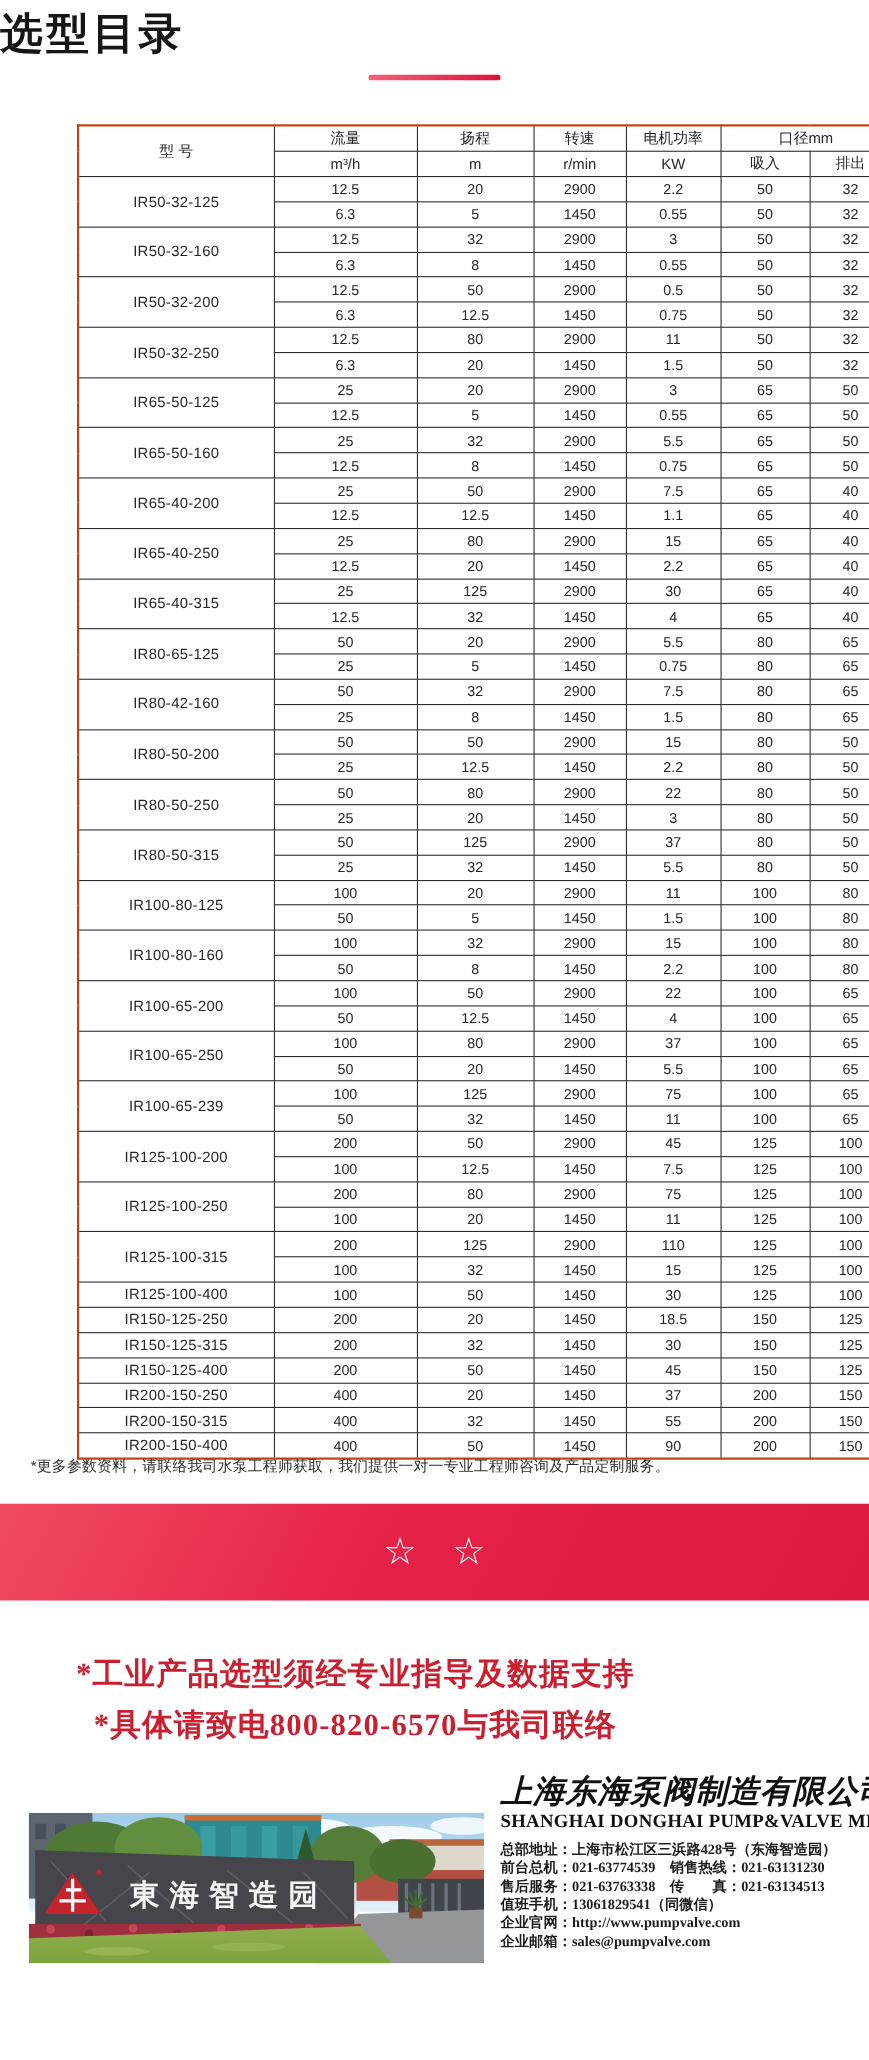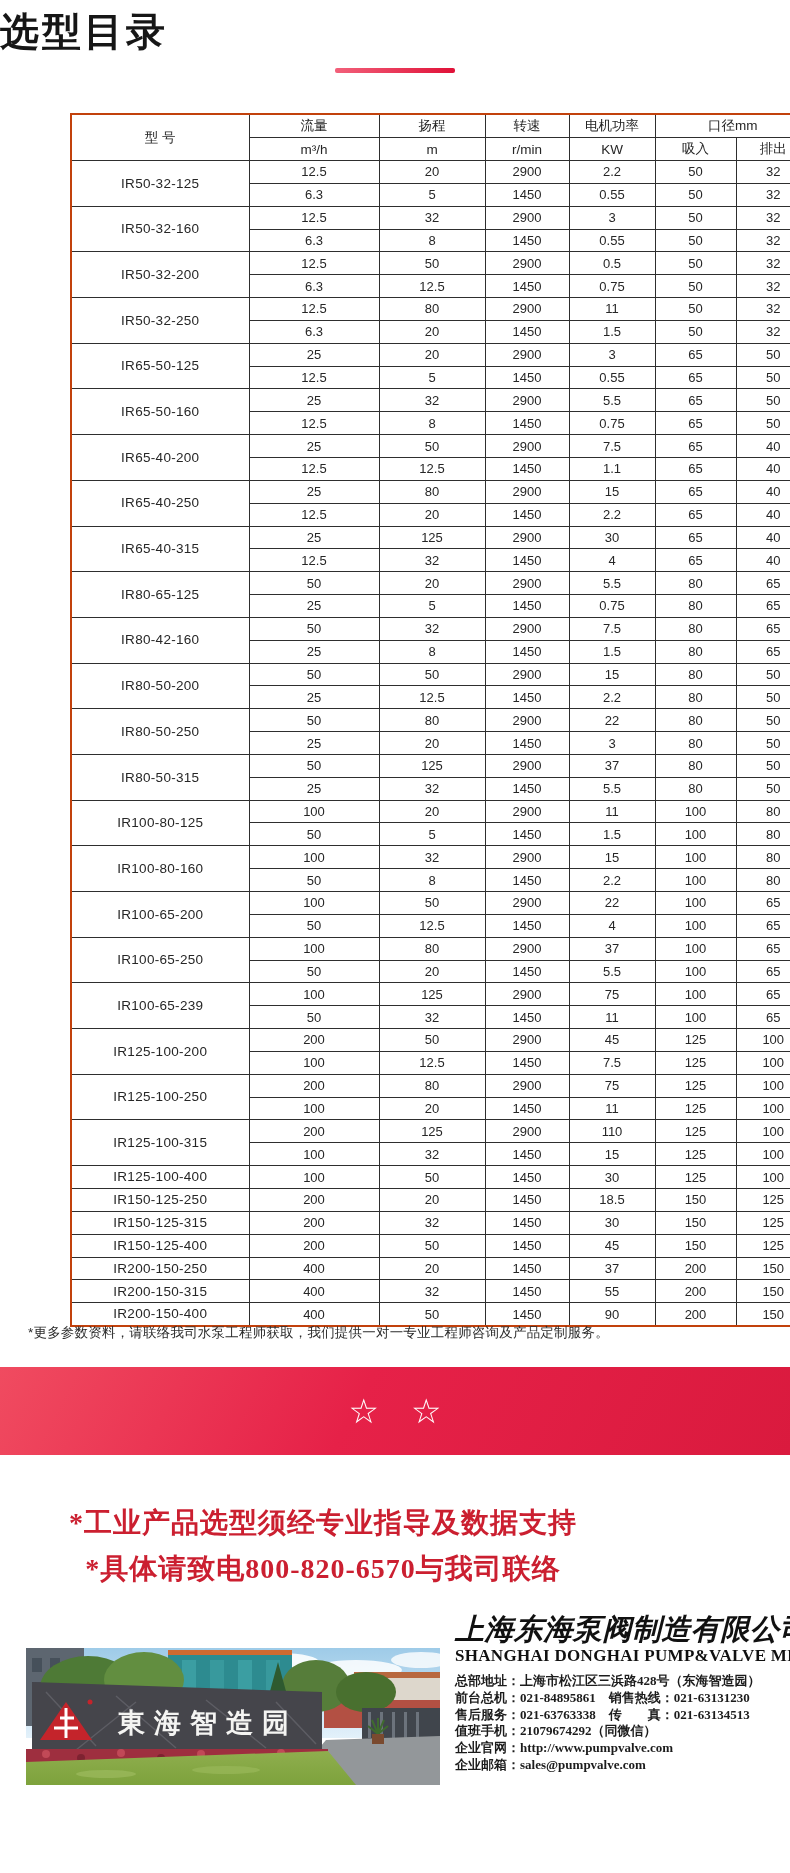--- a/index.html
+++ b/index.html
@@ -618,21 +618,21 @@
       <ellipse cx="80" cy="126" rx="30" ry="4" fill="#9cba5e" opacity="0.7"></ellipse>
       <ellipse cx="200" cy="122" rx="34" ry="4" fill="#9cba5e" opacity="0.6"></ellipse>
     </svg>
   </div>
 
   <div class="company">
     <div class="company-cn">上海东海泵阀制造有限公司</div>
     <div class="company-en">SHANGHAI DONGHAI PUMP&amp;VALVE MFG.CO.,LTD.</div>
     <div class="contacts">
       <div class="contact-line">总部地址：上海市松江区三浜路428号（东海智造园）</div>
-      <div class="contact-line">前台总机：021-84895861　销售热线：021-63131230</div>
+      <div class="contact-line">前台总机：021-63774539　销售热线：021-63131230</div>
       <div class="contact-line">售后服务：021-63763338　传　　真：021-63134513</div>
-      <div class="contact-line">值班手机：21079674292（同微信）</div>
+      <div class="contact-line">值班手机：13061829541（同微信）</div>
       <div class="contact-line">企业官网：http://www.pumpvalve.com</div>
       <div class="contact-line">企业邮箱：sales@pumpvalve.com</div>
     </div>
   </div>
 
 </div>
 
 </body></html>

